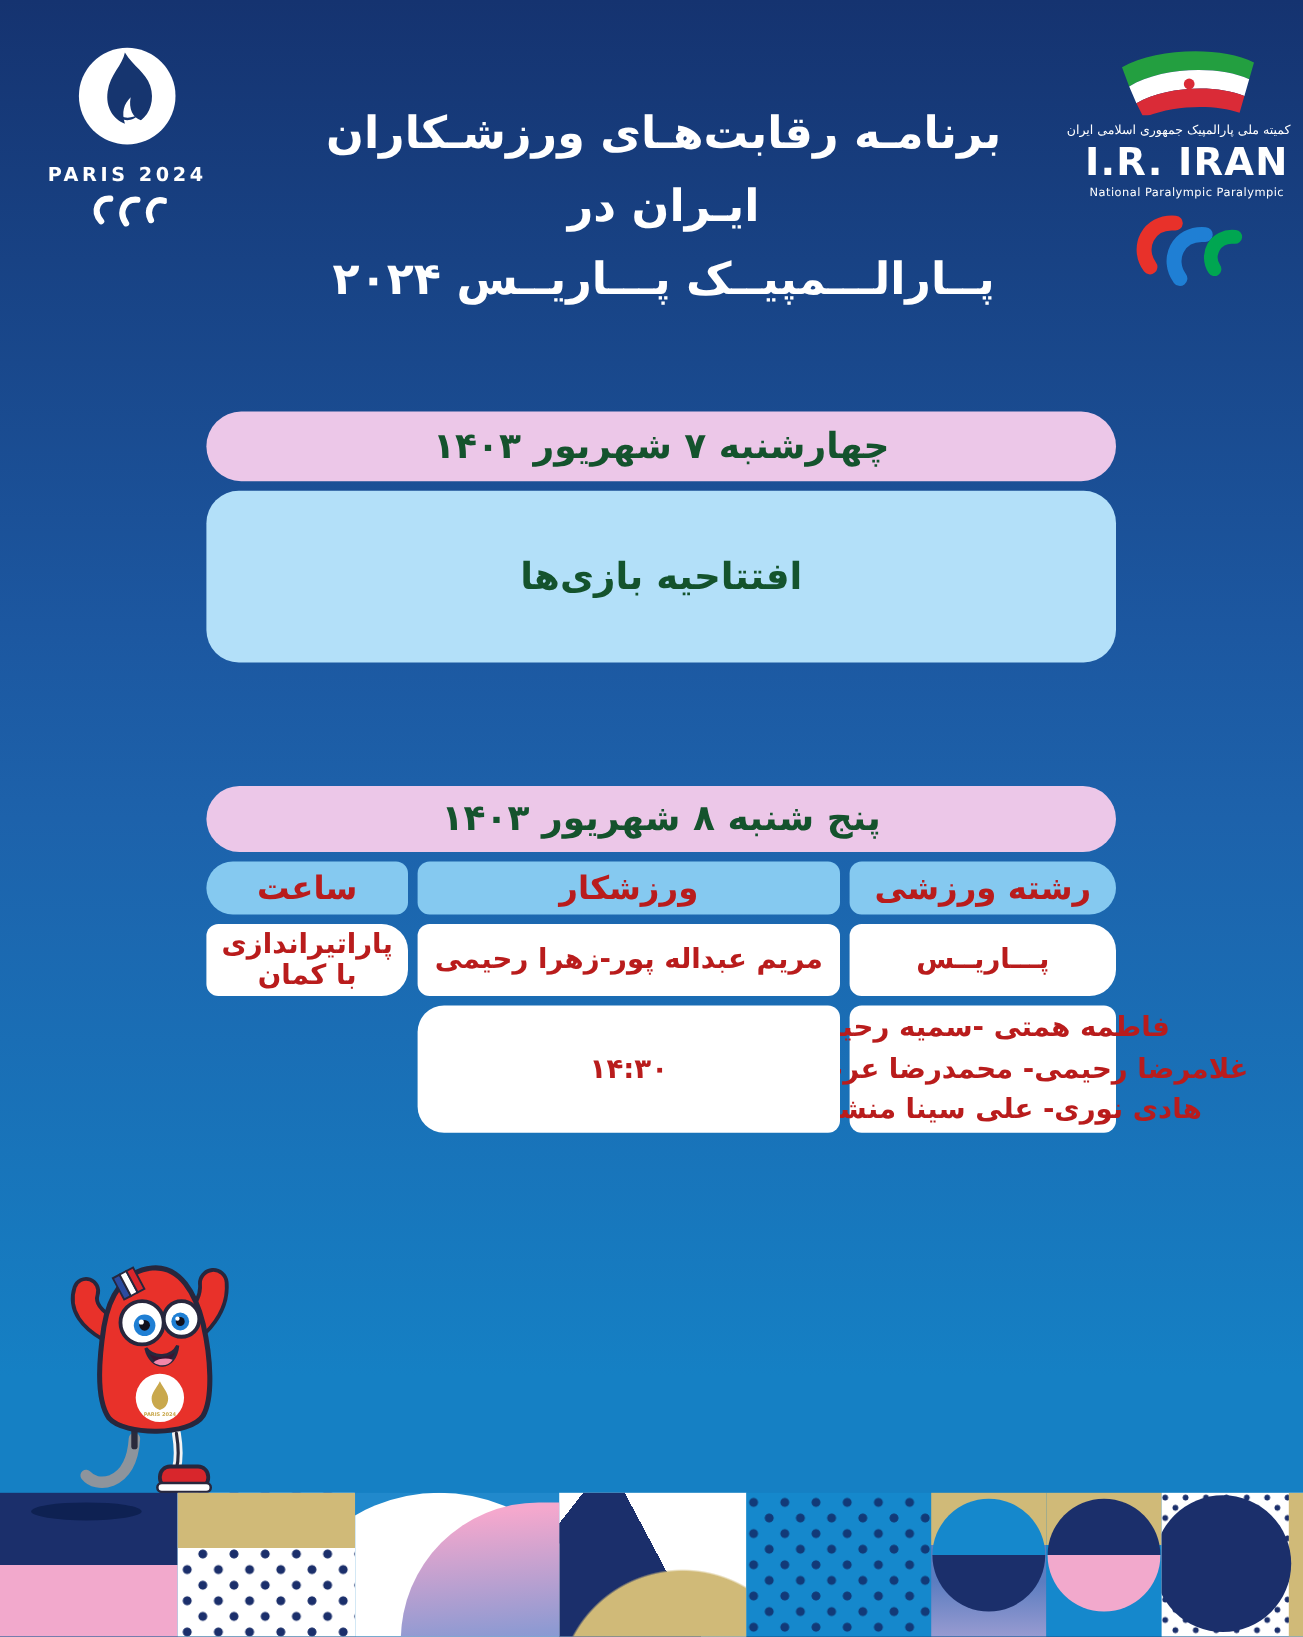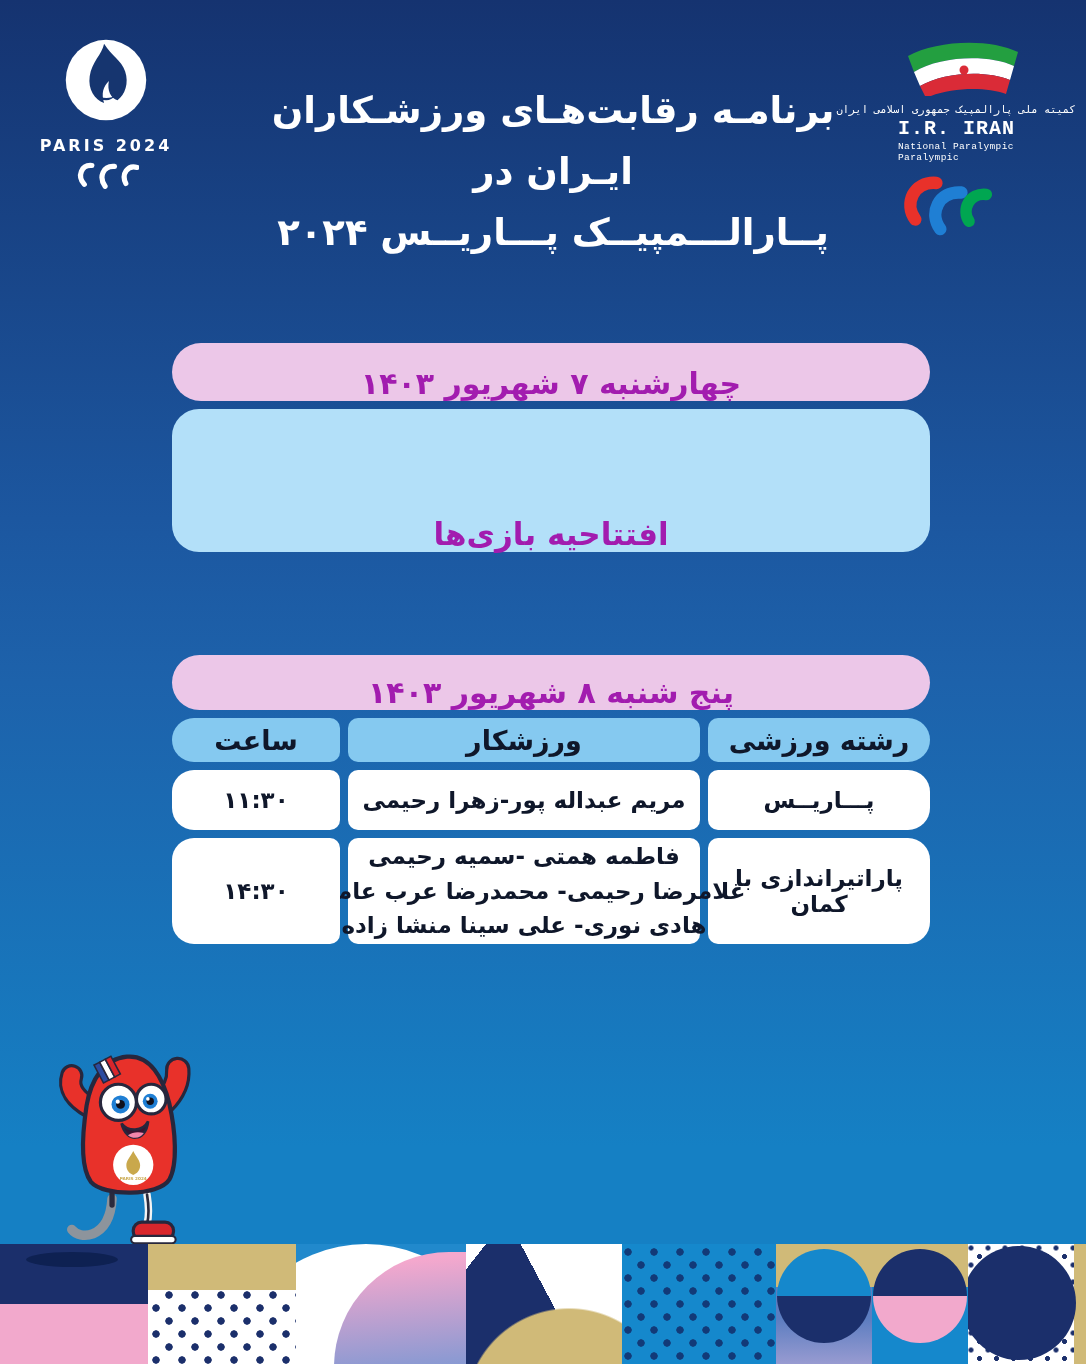--- a/index.html
+++ b/index.html
@@ -9,43 +9,43 @@
     background:linear-gradient(180deg,#153370 0%,#1c57a0 38%,#1d62ab 50%,#1580c4 84%,#1580c4 100%);
   }
   
   .paris-logo { position:absolute; left:36px; top:36px; width:140px; text-align:center; }
   .paris-logo .wordmark { color:#fff; font-weight:bold; font-size:16px; letter-spacing:3px; margin-top:4px; white-space:nowrap; }
   .paris-logo svg.agitos { margin-top:4px; }
   .main-title {
     position:absolute; left:233px; top:80px; width:640px; text-align:center;
     color:#fff; font-weight:bold; font-size:37px; line-height:1.65; direction:rtl;
   }
-  .iran-logo { position:absolute; left:898px; top:34px; width:182px; color:#fff;font-family:Liberation Mono, monospace; }
+  .iran-logo { position:absolute; left:898px; top:34px; width:182px; text-align:center; color:#fff; }
   .iran-logo .calligraphy { font-size:11px; direction:rtl; margin-top:2px; white-space:nowrap; transform:scale(.95); }
-  .iran-logo .npc-name { font-size:20px; font-weight:bold; letter-spacing:1px; margin-top:1px; }
+  .iran-logo .npc-name { font-size:32px; font-weight:bold; letter-spacing:1px; margin-top:1px; }
   .iran-logo .npc-sub { font-size:9.5px; margin-top:1px; letter-spacing:.4px; }
   .iran-logo svg.agitos-color { margin-top:10px; }
   
   .banner, .openbox {
-    position:absolute; left:172px; width:758px; display:flex; align-items:flex-end; justify-content:center;
-    color:#a21caf; font-weight:bold; direction:rtl; text-align:center;
+    position:absolute; left:172px; width:758px; display:flex; align-items:center; justify-content:center;
+    color:#14532d; font-weight:bold; direction:rtl; text-align:center;
   }
   .banner { background:#ecc7e8; border-radius:29px; font-size:30px; }
   .banner.day1 { top:343px; height:58px; }
   .banner.day2 { top:655px; height:55px; }
   .openbox { top:409px; height:143px; background:#b3e0f9; border-radius:27px; font-size:31px; }
   
   .schedule {
     position:absolute; left:172px; top:718px; width:758px;
     display:grid; grid-template-columns:222px 352px 168px; grid-template-rows:44px 60px 106px;
     gap:8px; direction:rtl;
   }
   .cell {
     display:flex; flex-direction:column; align-items:center; justify-content:center; text-align:center;
-    color:#0f172a; font-weight:bold; border-radius:10px; direction:rtl; padding:2px 8px;
+    color:#b91c1c; font-weight:bold; border-radius:10px; direction:rtl; padding:2px 8px;
   }
   .cell.h { background:#85c9f0; font-size:27px; }
   .cell.b { background:#ffffff; font-size:23px; }
   .cell.col-sport { border-top-right-radius:22px; border-bottom-right-radius:22px;text-align:center; }
   .cell.col-time  { border-top-left-radius:22px;  border-bottom-left-radius:22px; }
   .cell .line { line-height:1.5; white-space:nowrap; }
   
   .mascot { position:absolute; left:44px; top:1044px; width:170px; height:212px; }
   
   .strip { position:absolute; left:0; bottom:0; width:1086px; height:120px; display:flex; }
@@ -135,21 +135,20 @@
   <div class="schedule">
 
     <div class="cell h col-sport">رشته ورزشی</div>
     <div class="cell h">ورزشکار</div>
     <div class="cell h col-time">ساعت</div>
 
     <div class="cell b col-sport">پـــاریــس</div>
     <div class="cell b">
       <span class="line">مریم عبداله پور-زهرا رحیمی</span>
     </div>
-    <div class="cell b col-time">۱۱:۳۰</div>
 
     <div class="cell b col-sport">پاراتیراندازی با کمان</div>
     <div class="cell b">
       <span class="line">فاطمه همتی -سمیه رحیمی</span>
       <span class="line">غلامرضا رحیمی- محمدرضا عرب عامری</span>
       <span class="line">هادی نوری- علی سینا منشا زاده</span>
     </div>
     <div class="cell b col-time">۱۴:۳۰</div>
   </div>
 

